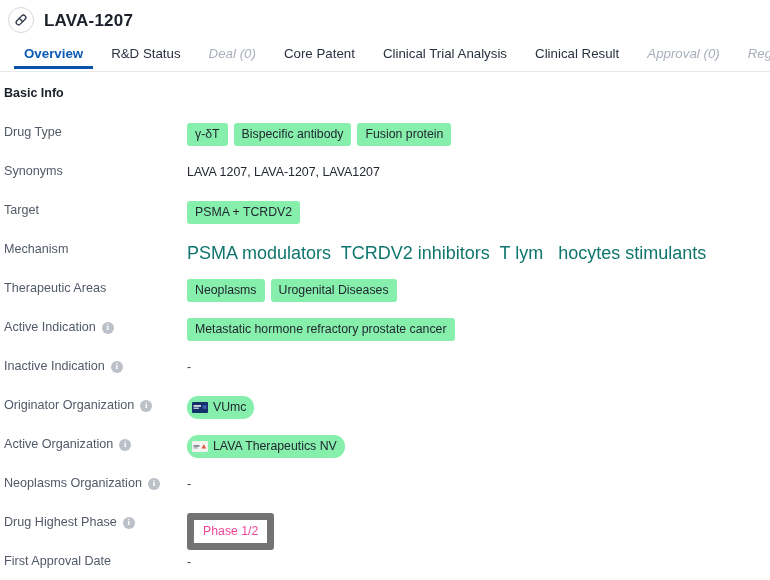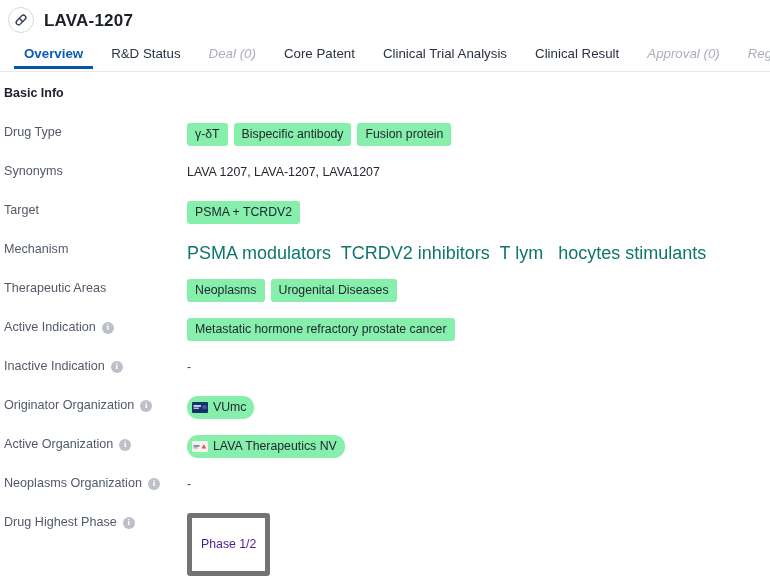--- a/index.html
+++ b/index.html
@@ -106,26 +106,26 @@
   .dash { font-size: 12.4px; color: #3a414d; padding-top: 3px; }
 
   .mech-text {
     font-size: 18px; color: #0f766e; padding-top: 3px;
     white-space: pre;
     text-align: right;
   }
 
   .phase-pill {
     display: inline-flex; align-items: center;
-    border: 5px solid #737373;
+    border: 7px solid #737373;
     border-radius: 3px;
-    color: #4c1d95;
+    color: #ec4899;
     background: #ffffff;
     font-size: 12.3px;
-    padding: 18px 9px;
+    padding: 3px 9px;
     line-height: 1.35;
     white-space: nowrap;
   }
 
   .org-logo {
     width: 16px; height: 11px; min-width: 16px;
     display: block; border-radius: 1px;
   }
 </style>
 </head>

